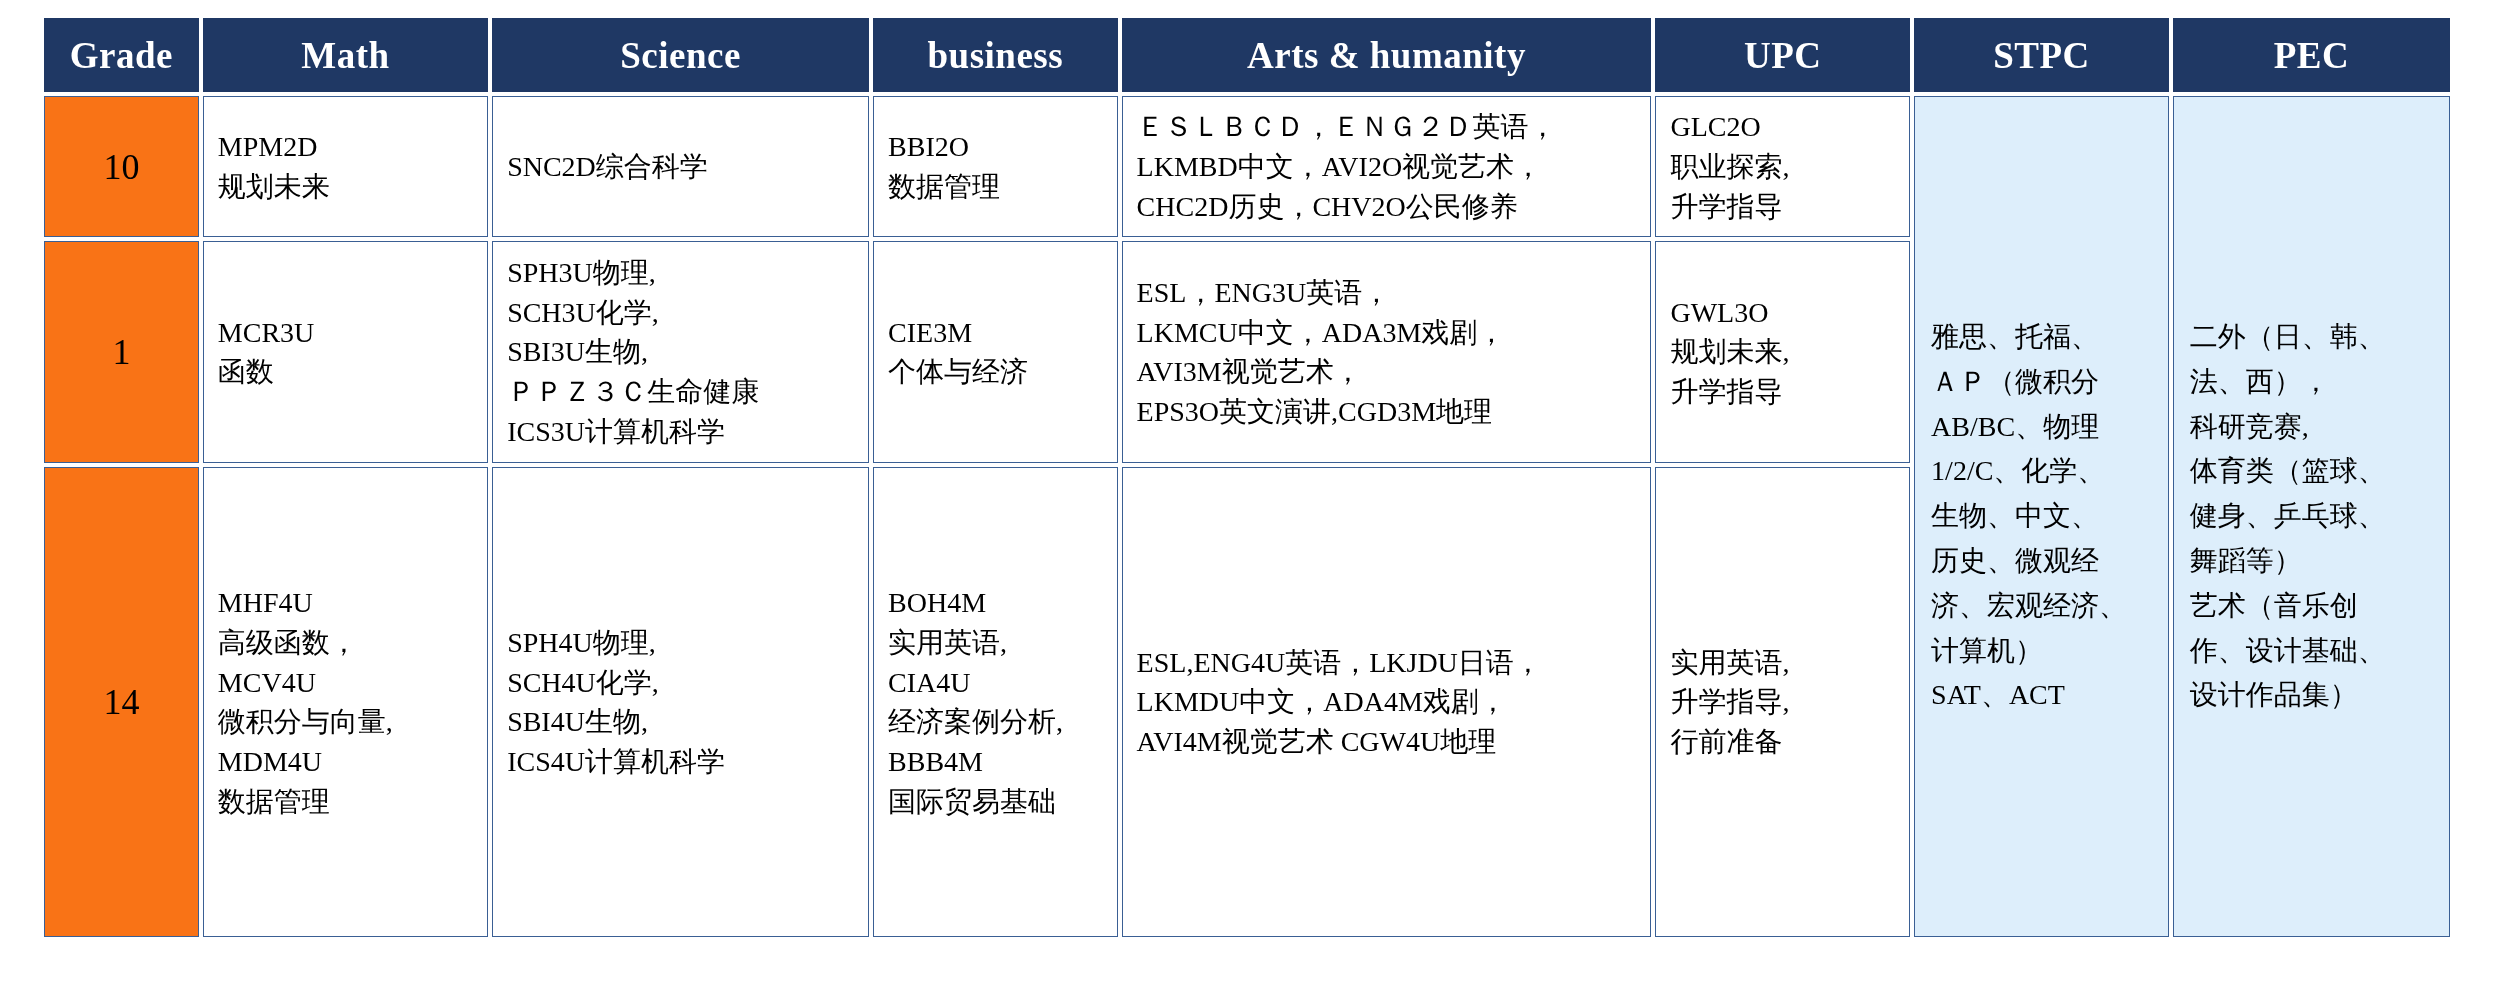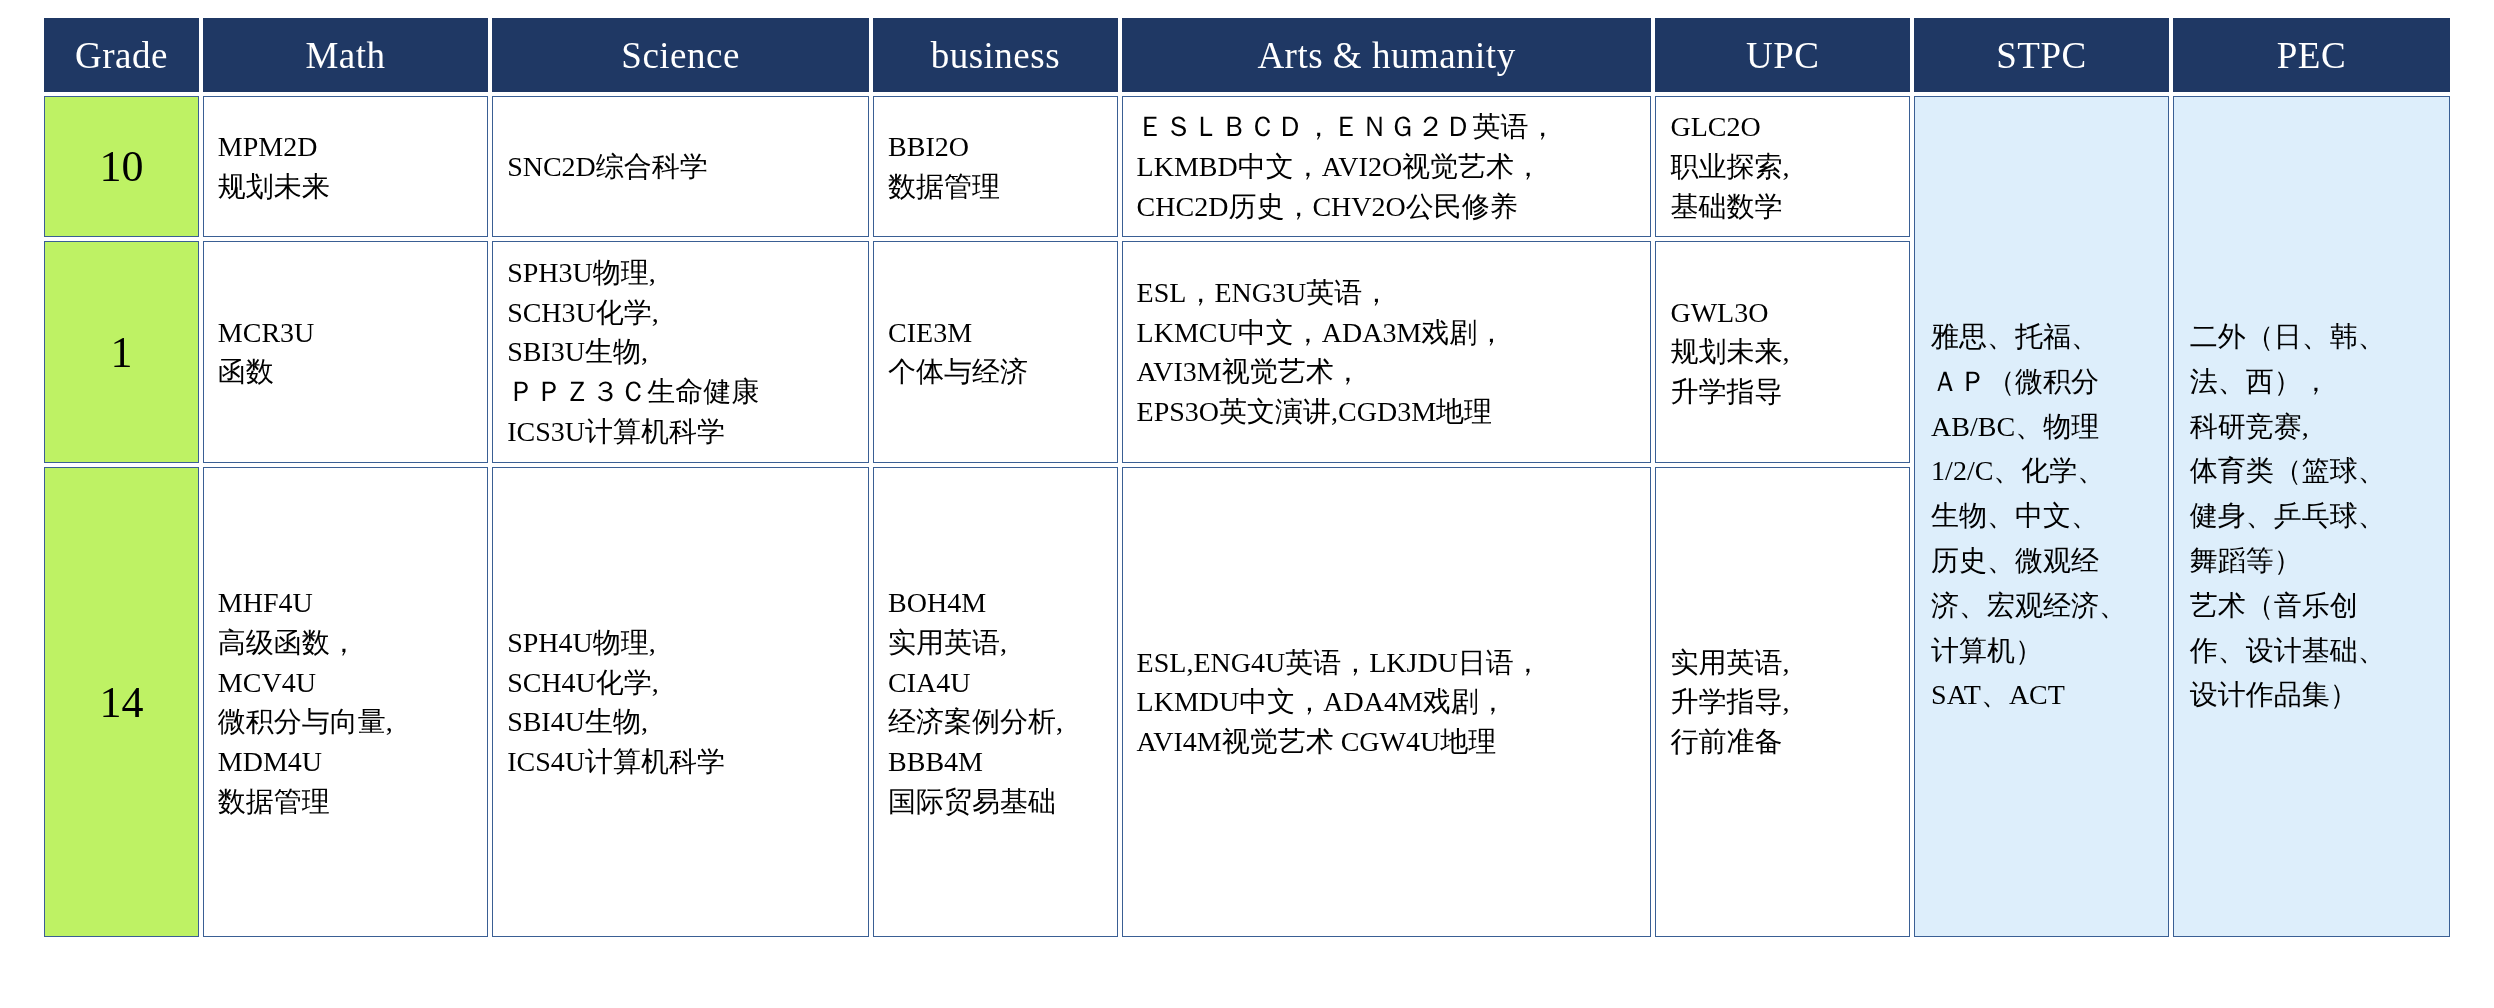--- a/index.html
+++ b/index.html
@@ -28,32 +28,32 @@
   }
   table.curriculum td,
   table.curriculum th {
     vertical-align: middle;
     box-sizing: border-box;
   }
   
   thead th {
     background: #1f3864;
     color: #ffffff;
-    font-weight: normal;
+    font-weight: bold;
     font-size: 37px;
     text-align: center;
     height: 74px;
     padding: 0 12px;
     letter-spacing: 0.5px;
   }
   
   td.grade {
-    background: #bef264;
+    background: #f97316;
     color: #000000;
-    font-size: 44px;
+    font-size: 36px;
     text-align: center;
     vertical-align: middle;
   }
   
   td.content {
     background: #ffffff;
     color: #000000;
     font-size: 28px;
     line-height: 1.42;
     padding: 10px 14px;
@@ -132,21 +132,21 @@
 数据管理</div>
         </td>
         <td class="content">
           <div class="cell-text">ＥＳＬＢＣＤ，ＥＮＧ２Ｄ英语，
 LKMBD中文，AVI2O视觉艺术，
 CHC2D历史，CHV2O公民修养</div>
         </td>
         <td class="content">
           <div class="cell-text">GLC2O
 职业探索,
-基础数学</div>
+升学指导</div>
         </td>
         <td class="lightblue" rowspan="3">
           <div class="cell-text justify">雅思、托福、
 ＡＰ（微积分
 AB/BC、物理
 1/2/C、化学、
 生物、中文、
 历史、微观经
 济、宏观经济、
 计算机）

